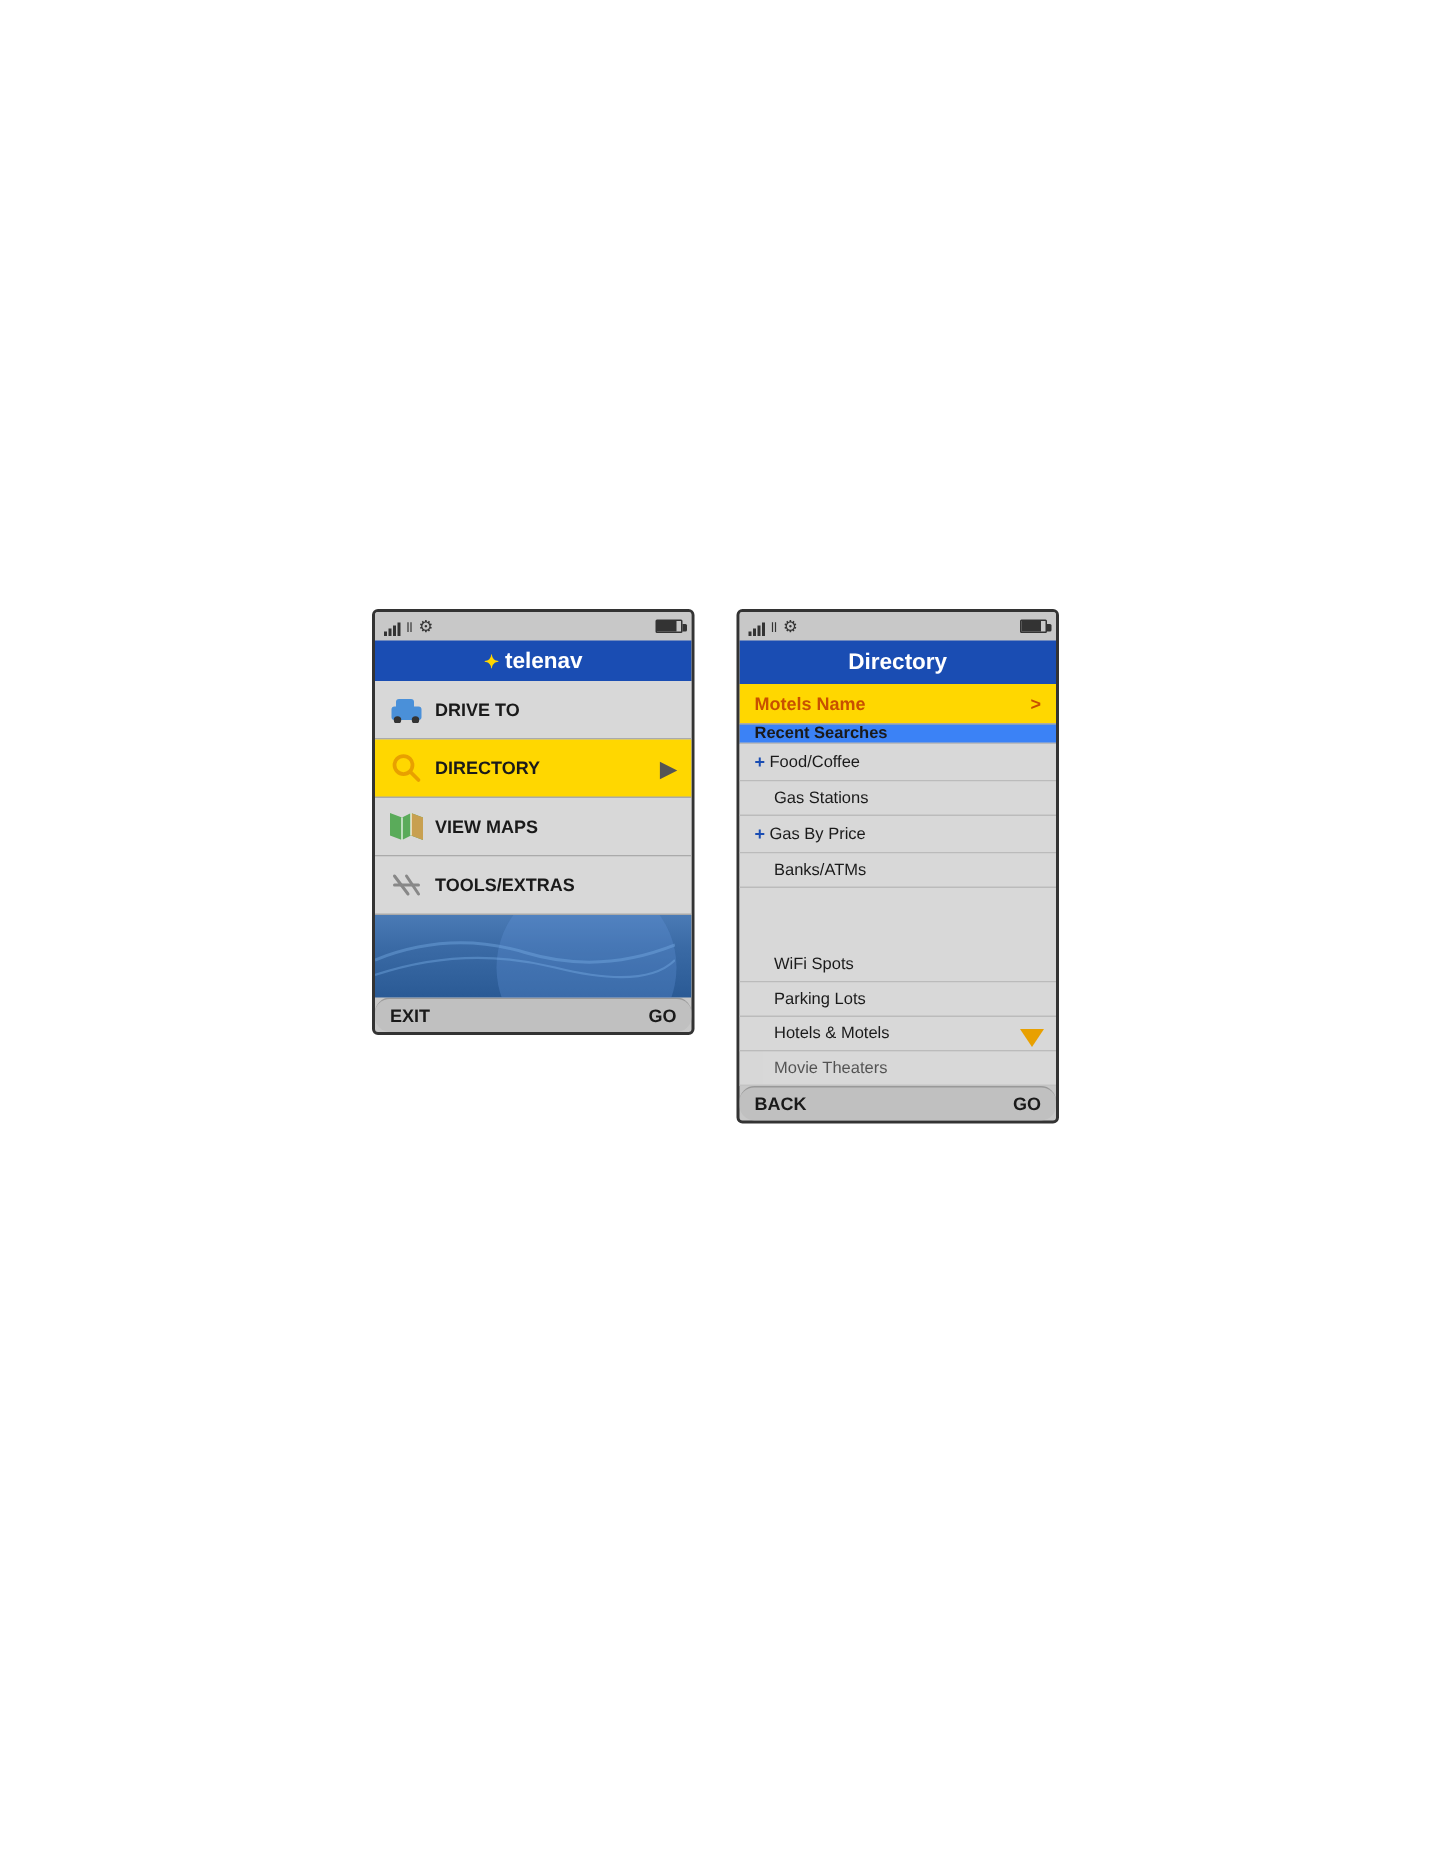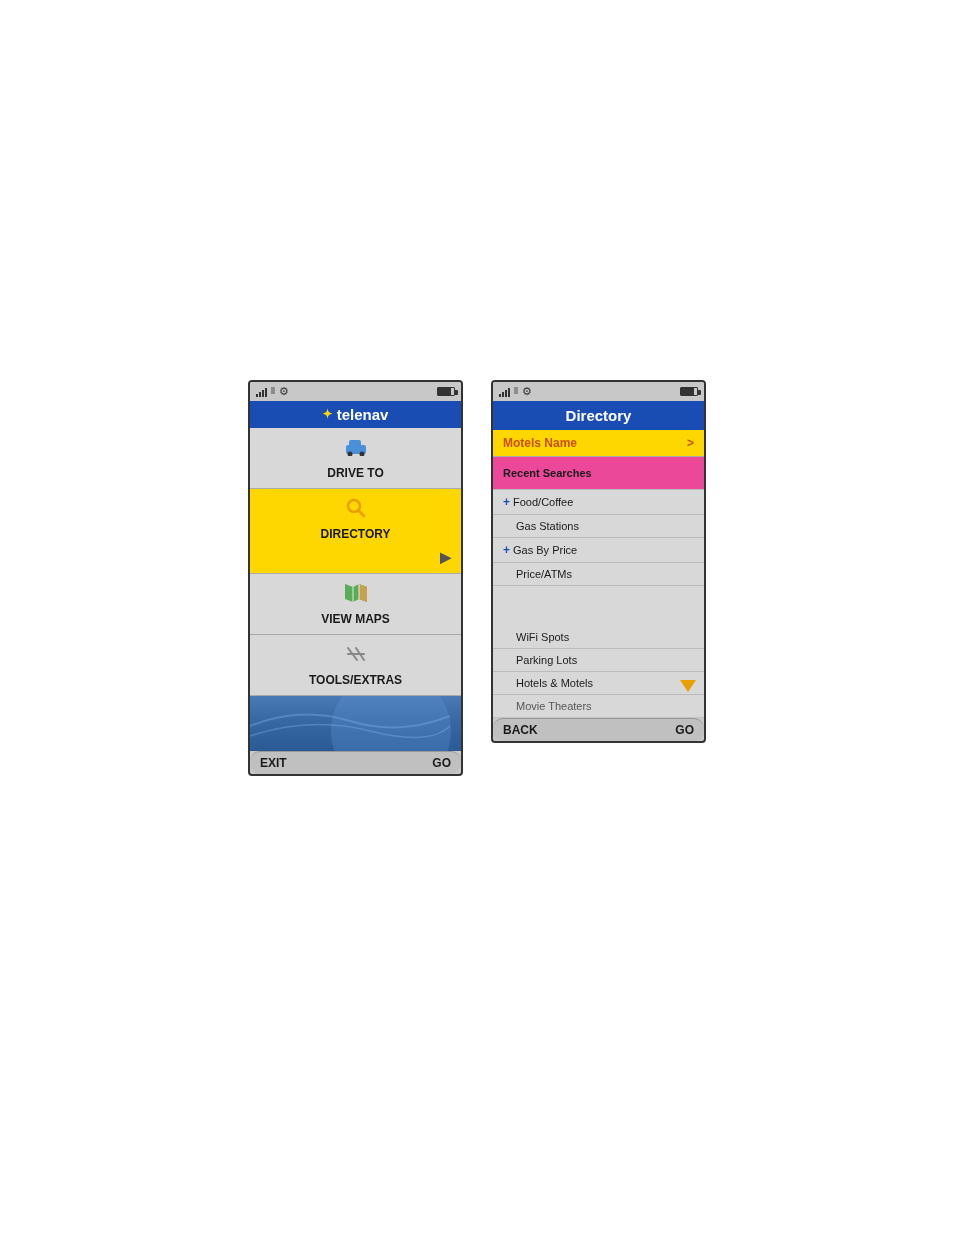--- a/index.html
+++ b/index.html
@@ -113,21 +113,20 @@
     .menu-item {
       background: #d8d8d8;
       border-bottom: 1px solid #aaa;
       display: flex;
       align-items: center;
       padding: 8px 10px;
       gap: 8px;
       font-size: 12px;
       font-weight: bold;
       color: #1a1a1a;
-      flex-direction: column;
     }
     .menu-item.highlighted {
       background: #FFD700;
     }
     .menu-item .arrow {
       margin-left: auto;
       font-size: 14px;
       color: #555;
     }
     .menu-icon {
@@ -187,22 +186,22 @@
       align-items: center;
       justify-content: space-between;
       padding: 6px 10px;
       font-size: 12px;
       font-weight: bold;
       color: #c85000;
       border-bottom: 1px solid #aaa;
     }
 
     .dir-section-label {
-      background: #ec4899;
-      padding: 10px 10px;
+      background: #3b82f6;
+      padding: 0 10px;
       font-size: 11px;
       font-weight: bold;
       color: #1a1a1a;
       border-bottom: 1px solid #bbb;
     }
 
     .dir-list-item {
       background: #d8d8d8;
       padding: 5px 10px;
       font-size: 11px;
@@ -377,21 +376,21 @@
       <div class="dir-list-item">
         <span style="padding-left:13px;">Gas Stations</span>
       </div>
 
       <div class="dir-list-item">
         <span class="plus">+</span>
         <span>Gas By Price</span>
       </div>
 
       <div class="dir-list-item">
-        <span style="padding-left:13px;">Price/ATMs</span>
+        <span style="padding-left:13px;">Banks/ATMs</span>
       </div>
 
       <div class="dir-list-item">
         <span style="padding-left:13px;margin-top:40px;">WiFi Spots</span>
       </div>
 
       <div class="dir-list-item">
         <span style="padding-left:13px;">Parking Lots</span>
       </div>
 

